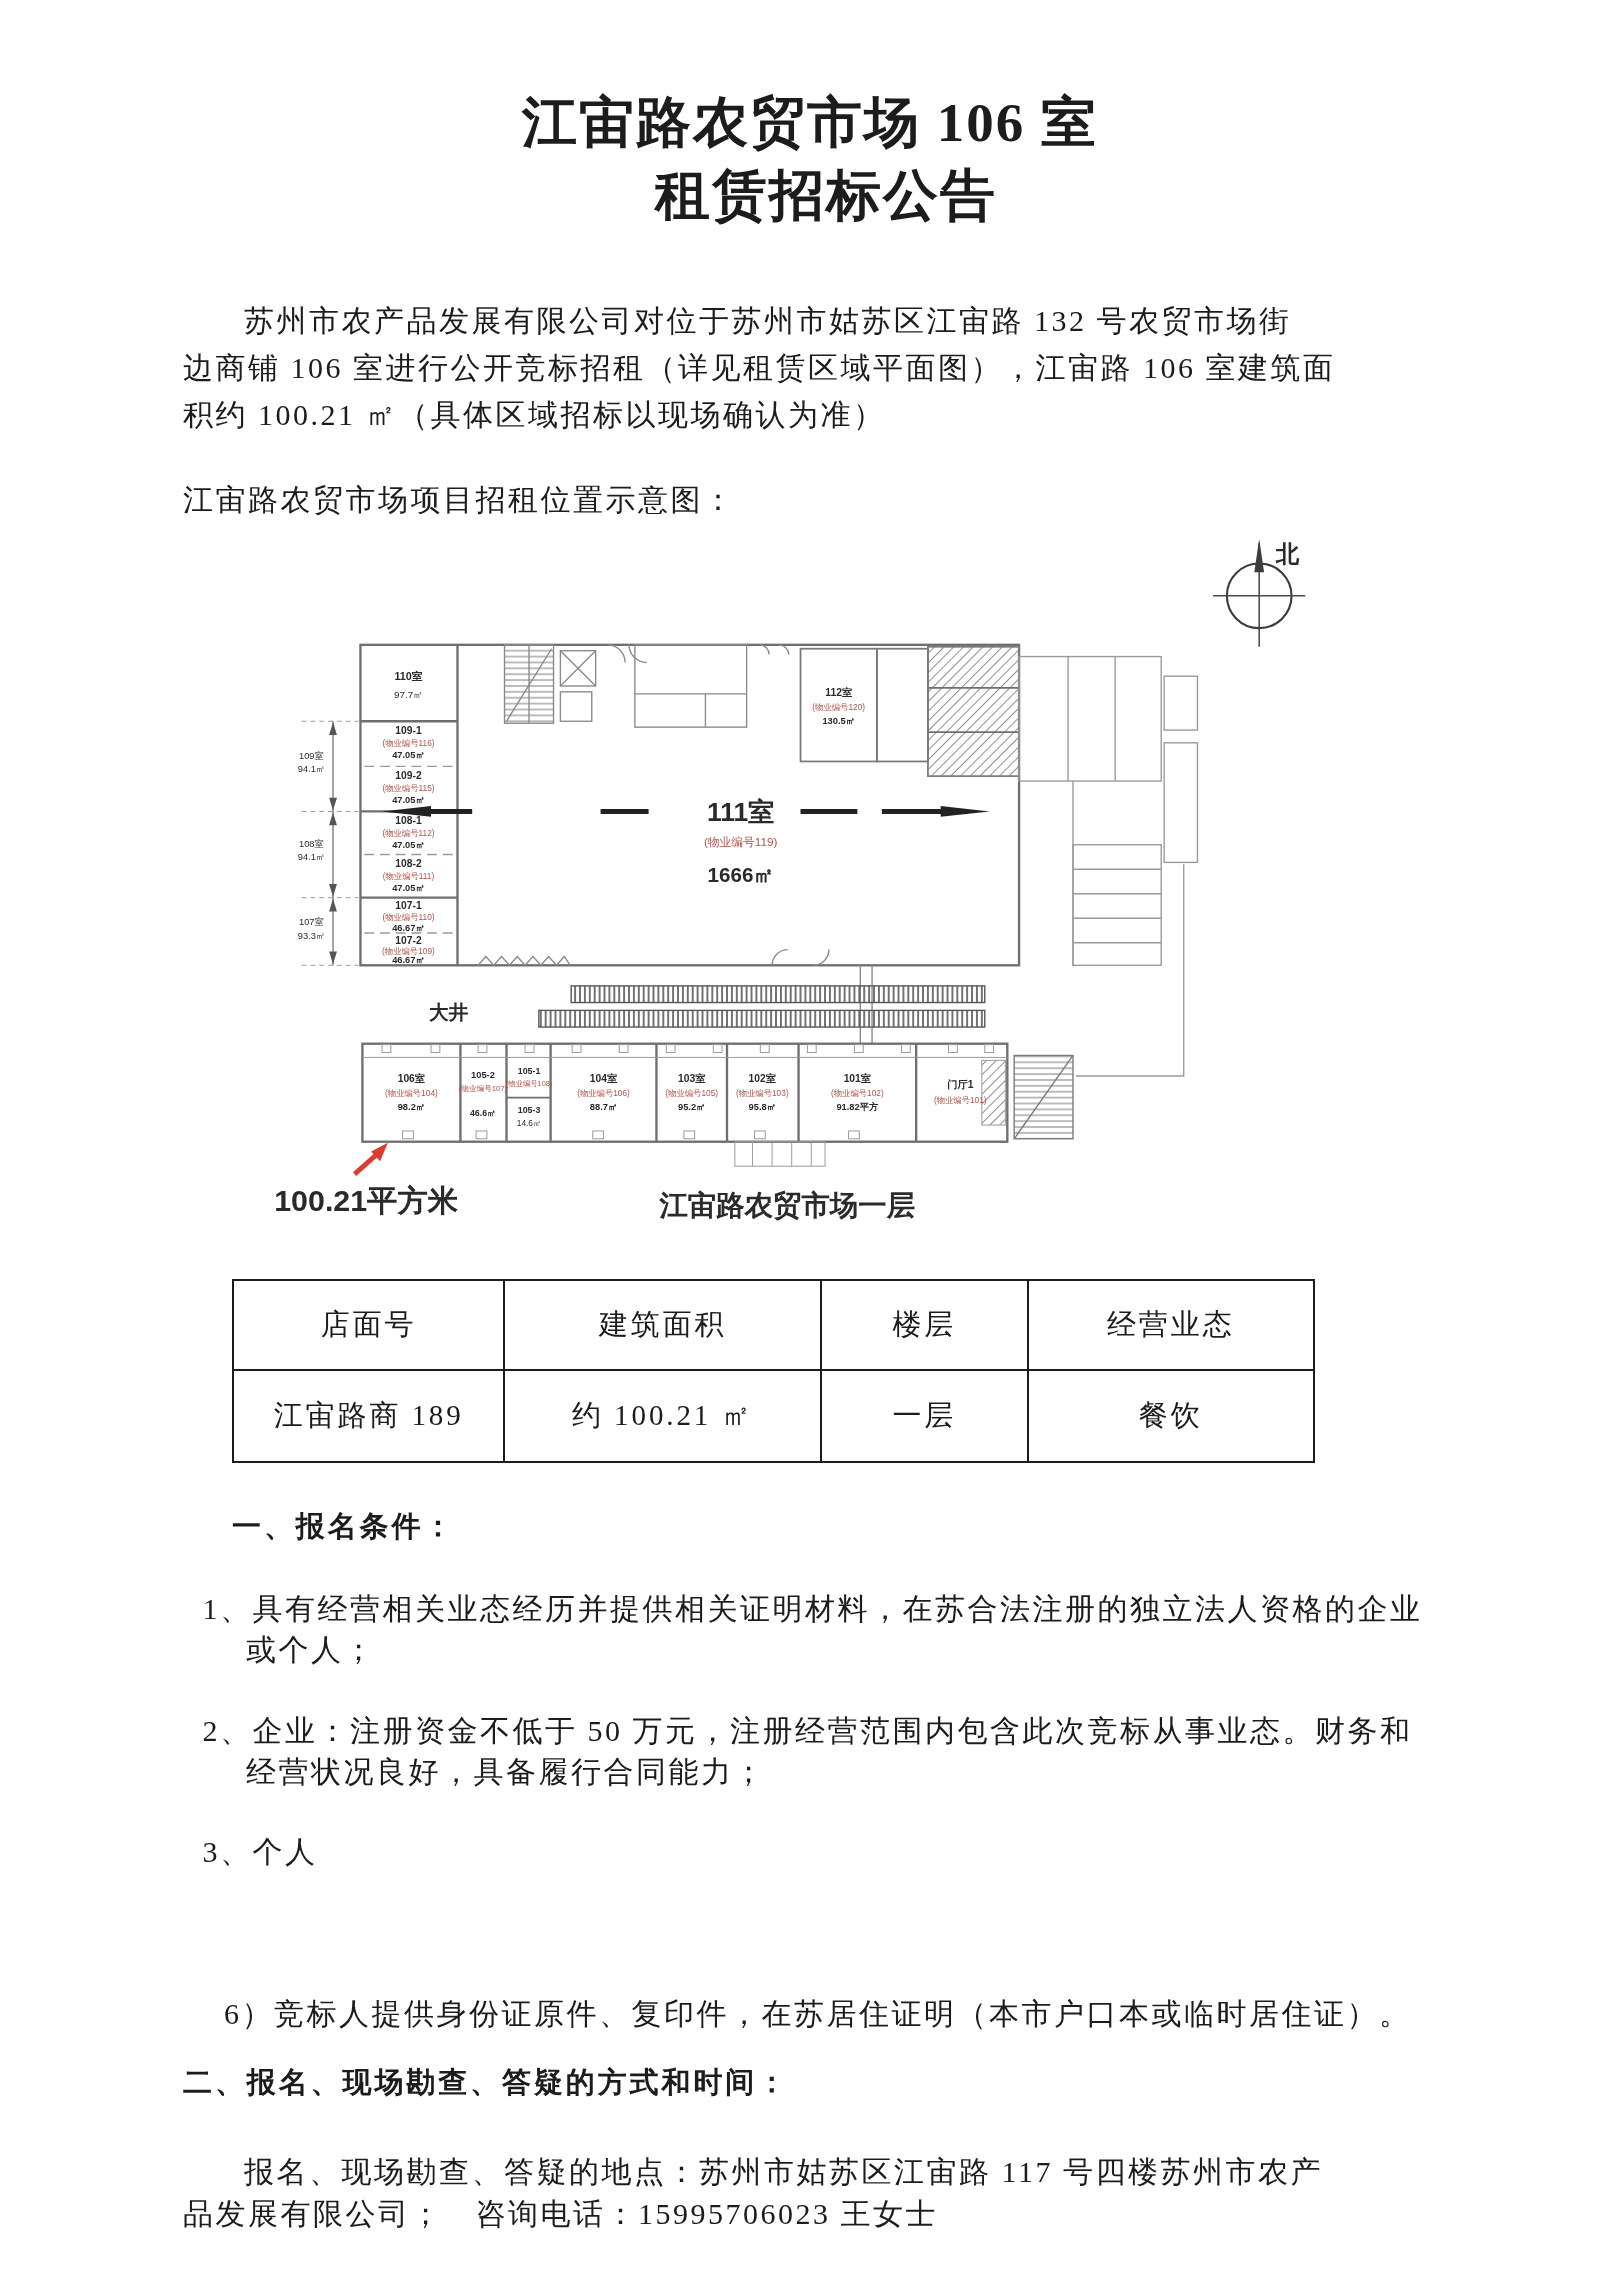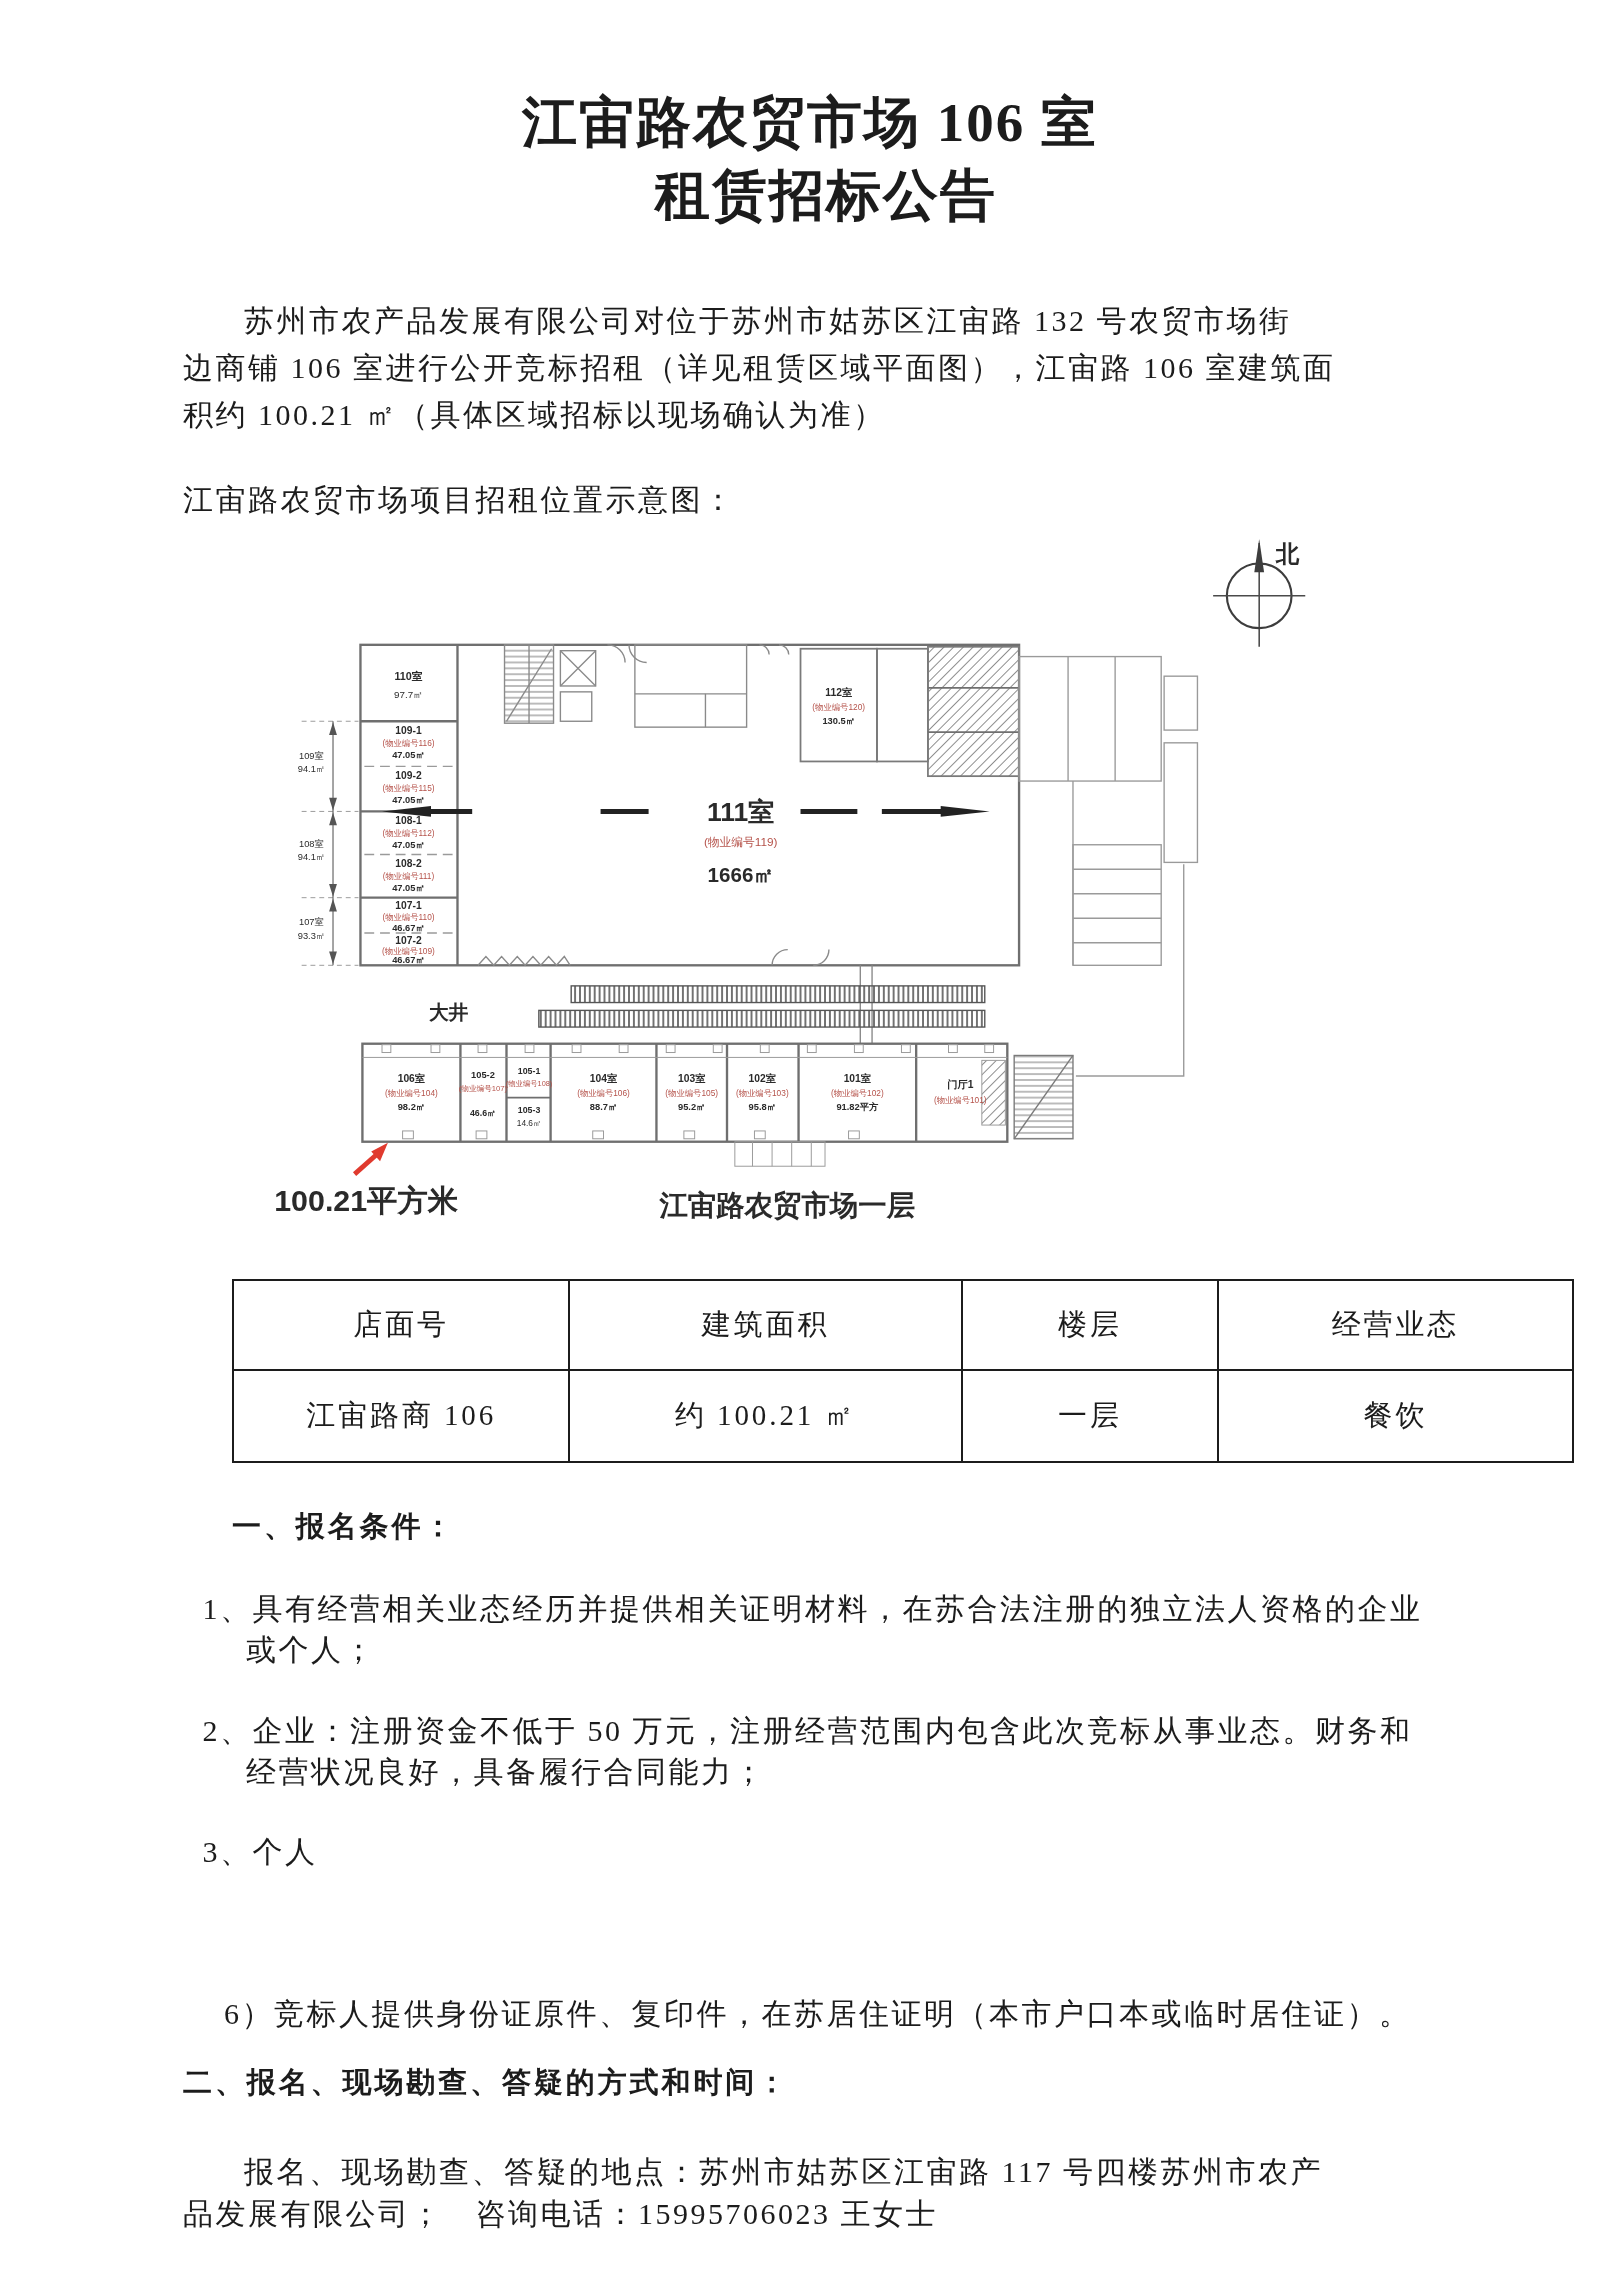--- a/index.html
+++ b/index.html
@@ -18,21 +18,21 @@
     white-space:nowrap;
     margin-top:9px;
   }
   .heading{
     font-family:Liberation Mono, monospace;
     font-weight:bold;letter-spacing:2.9px;font-size:29px;
   }
   .plan{left:186px;top:531px;width:1132px;height:751px;}
   .plan svg{display:block;}
   
-  .sheet{left:232px;top:1279px;width:1342px;border-collapse:collapse;table-layout:fixed;border-radius:22px;}
+  .sheet{left:232px;top:1279px;width:1083px;border-collapse:collapse;table-layout:fixed;border-radius:22px;}
   .sheet td{
     border:2px solid #1c1c1c;text-align:center;vertical-align:middle;
     font-size:29px;letter-spacing:2.9px;color:#1c1c1c;
   }
   .sheet tr.hd td{height:86px;}
   .sheet tr.rw td{height:88px;}
   svg text{font-family:"Liberation Sans","DejaVu Sans",sans-serif;fill:#2a2a2a;}
   svg .red{fill:#b5524a;}
 </style>
 </head>
@@ -307,21 +307,21 @@
         <col style="width:26.5%">
     </colgroup>
     <tbody>
         <tr class="hd">
       <td>店面号</td>
       <td>建筑面积</td>
       <td>楼层</td>
       <td>经营业态</td>
     </tr>
     <tr class="rw">
-      <td>江宙路商 106</td>
+      <td>江宙路商 189</td>
       <td>约 100.21 ㎡</td>
       <td>一层</td>
       <td>餐饮</td>
     </tr>
   </tbody>
     </table>
 
   <div class="abs bodyline heading" style="top:1498px;padding-left:49px;">一、报名条件：</div>
   <div class="abs bodyline" style="top:1580px;padding-left:19.6px;">1、具有经营相关业态经历并提供相关证明材料，在苏合法注册的独立法人资格的企业</div>
   <div class="abs bodyline" style="top:1621px;padding-left:63px;">或个人；</div>

